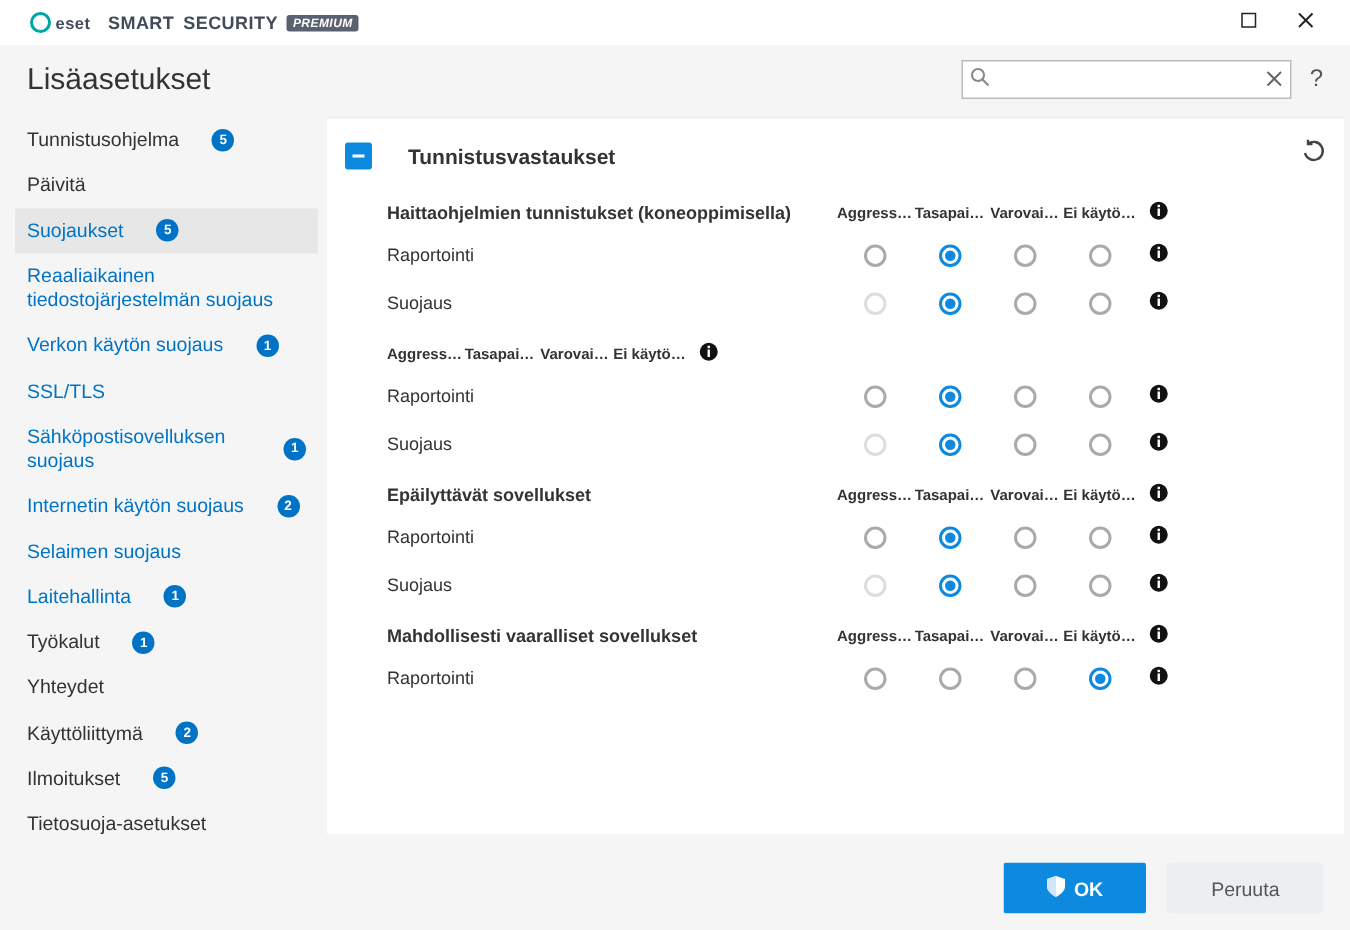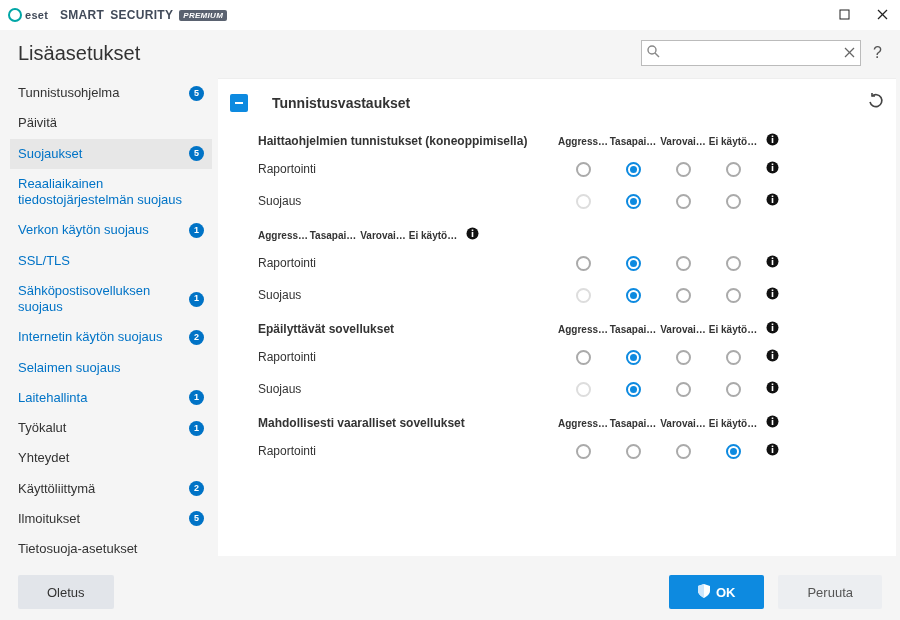--- a/index.html
+++ b/index.html
@@ -1,36 +1,36 @@
 <!DOCTYPE html>
 <html><head>
 <meta charset="utf-8">
 <style>
 * { box-sizing: border-box; margin: 0; padding: 0; font-family: "Segoe UI", Arial, sans-serif; }
 body { width: 900px; height: 620px; background: #fff; overflow: hidden; }
 
-.titlebar { height: 30px; display: flex; align-items: center; padding: 0 8px; background: #fff; }
+.titlebar { height: 30px; display: flex; align-items: center; padding: 0 20px; background: #fff; }
 .titlebar .brand { display: flex; align-items: center; gap: 6px; font-size: 12px; font-weight: 600; letter-spacing: 0.3px; color: #424B5A; }
 .titlebar .brand .logo { display: inline-flex; align-items: center; }
 .titlebar .brand .premium { background: #5a6270; color: #fff; font-size: 8px; padding: 1px 4px; border-radius: 2px; font-weight: 600; font-style: italic; }
 .titlebar .win-controls { margin-left: auto; display: flex; gap: 18px; color: #222; }
 .titlebar .win-controls span { width: 20px; text-align: center; cursor: pointer; }
 
 .header-row { display: flex; align-items: center; padding: 10px 18px 6px 18px; background: #f5f5f5; }
 .header-row h1 { font-size: 20px; font-weight: 400; color: #333; }
 .header-row .search-wrap { margin-left: auto; position: relative; display: flex; align-items: center; }
 .header-row .search-wrap input { width: 220px; height: 26px; border: 1px solid #bbb; background: #fff; padding: 0 28px 0 28px; font-size: 12px; }
 .header-row .search-wrap .sicon { position: absolute; left: 6px; color: #888; font-size: 13px; }
 .header-row .search-wrap .xicon { position: absolute; right: 6px; color: #666; font-size: 14px; cursor: pointer; }
 .header-row .help { margin-left: 12px; color: #555; font-size: 16px; cursor: pointer; }
 
 .body { display: flex; height: 490px; background: #f5f5f5; }
 
 .sidebar { width: 218px; padding: 6px 6px 6px 10px; overflow-y: auto; }
-.side-item { padding: 7px 8px; font-size: 13px; color: #333; display: flex; align-items: center; gap: 22px; cursor: pointer; line-height: 1.25; justify-content: space-between; }
+.side-item { padding: 7px 8px; font-size: 13px; color: #333; display: flex; align-items: center; gap: 22px; cursor: pointer; line-height: 1.25; }
 .side-item.link { color: #0073c6; }
 .side-item.active { background: #e7e7e7; color: #0073c6; }
 .side-badge { display: inline-flex; min-width: 15px; height: 15px; border-radius: 8px; background: #0073c6; color: #fff; font-size: 9px; align-items: center; justify-content: center; padding: 0 4px; font-weight: 600; }
 
 .main { flex: 1; background: #fff; margin: 6px 4px 6px 0; padding: 10px 12px 10px 12px; overflow-y: auto; position: relative; border-top: 1px solid #eee; }
 
 .section-head { display: flex; align-items: center; gap: 24px; padding: 4px 0 10px 0; }
 .section-head .collapse { width: 18px; height: 18px; background: #0d8ae0; color: #fff; display: flex; align-items: center; justify-content: center; border-radius: 2px; cursor: pointer; }
 .section-head .title { font-size: 14px; font-weight: 600; color: #333; }
 .section-head .undo { margin-left: auto; color: #444; font-size: 16px; cursor: pointer; }
@@ -390,21 +390,20 @@
               <circle cx="6.5" cy="6.5" r="6" fill="#111"></circle>
               <rect x="5.7" y="5" width="1.6" height="5" fill="#fff"></rect>
               <rect x="5.7" y="2.5" width="1.6" height="1.6" fill="#fff"></rect>
             </svg></div>
         </div>
       </div>
   </div>
 </div>
 
 <div class="footer">
-  <button class="btn btn-default">Oletus</button>
   <div class="spacer"></div>
   <div class="right-btns">
     <button class="btn btn-primary">
       <span>
         <svg width="12" height="14" viewBox="0 0 12 14">
             <path d="M6 0 L12 2 V7 C12 11 6 14 6 14 C6 14 0 11 0 7 V2 Z" fill="#fff"></path>
             <path d="M6 0 L6 14 C6 14 0 11 0 7 V2 Z" fill="#cfe7fb"></path>
           </svg>
       </span>
       <span>OK</span>

